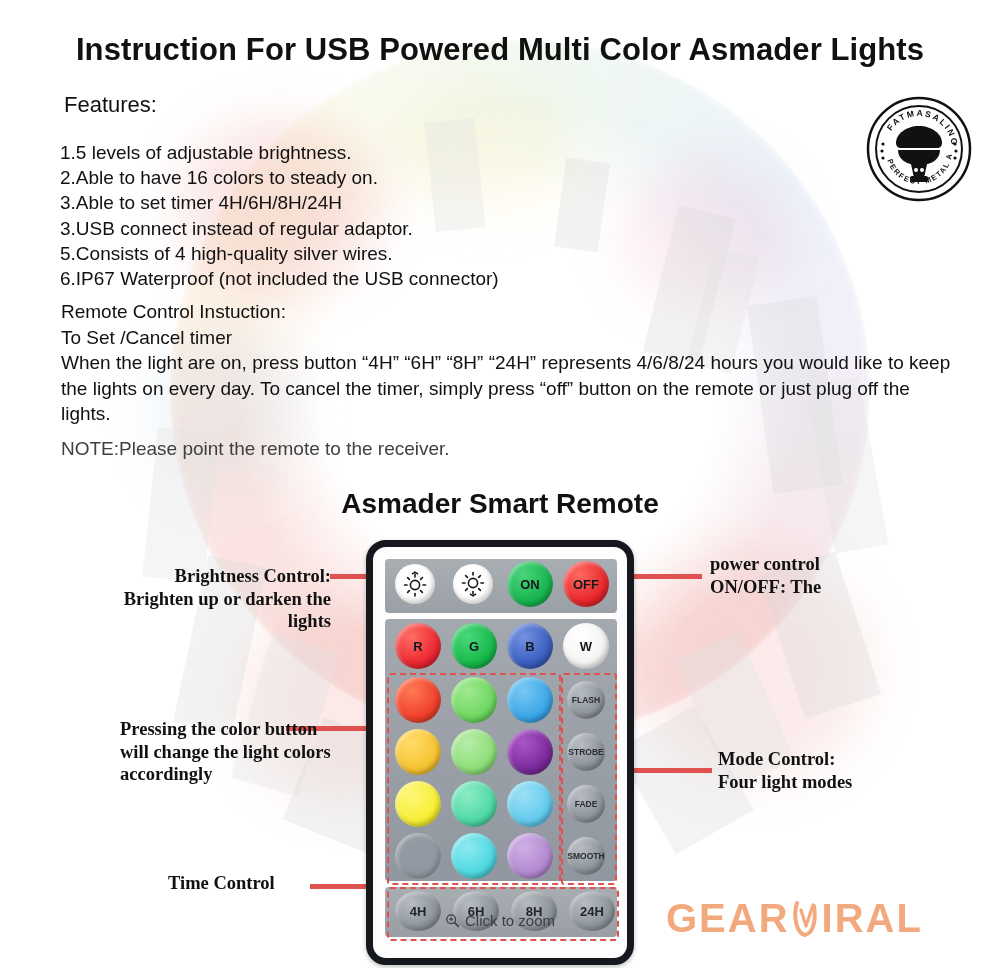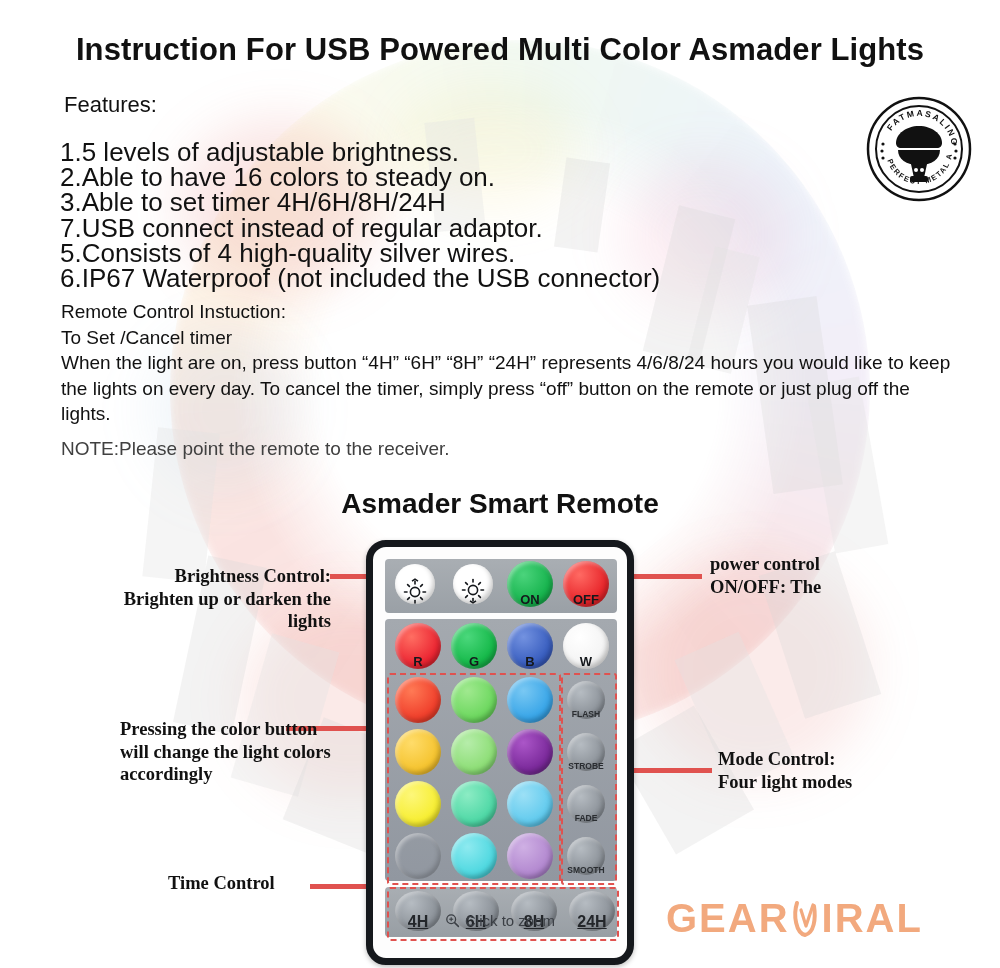--- a/index.html
+++ b/index.html
@@ -35,21 +35,21 @@
     position:absolute;left:0;right:0;top:32px;text-align:center;
     font-size:31px;font-weight:bold;color:#111;letter-spacing:.1px;
     white-space:nowrap;
   }
   .features-head{
     position:absolute;left:64px;top:92px;
     font-size:22px;color:#111;
   }
   .features{
     position:absolute;left:60px;top:140px;
-    font-size:26px;line-height:25.2px;color:#111;
+    font-size:19px;line-height:25.2px;color:#111;
   }
   .para{
     position:absolute;left:61px;top:299px;
     font-size:19px;line-height:25.5px;color:#111;width:895px;
   }
   .para p{margin:0;}
   .note{
     position:absolute;left:61px;top:438px;
     font-size:19px;color:#404040;
   }
@@ -72,28 +72,28 @@
   }
   .panel-top{left:12px;top:12px;width:232px;height:54px;
     background:linear-gradient(180deg,#a9aeb3,#9aa0a6);}
   .panel-main{left:12px;top:72px;width:232px;height:262px;
     background:linear-gradient(180deg,#a4a9af,#9197a0);}
   .panel-bottom{left:12px;top:340px;width:232px;height:50px;
     background:linear-gradient(180deg,#a9aeb3,#989ea4);}
 
   .btn{
     position:absolute;border-radius:50%;
-    display:flex;align-items:flex-end;justify-content:center;
+    display:flex;align-items:center;justify-content:center;
     font-size:13px;font-weight:bold;color:#15181c;
     box-shadow:inset -2px -3px 5px rgba(0,0,0,.22), inset 2px 2px 4px rgba(255,255,255,.45);
   }
   .btn.sm{width:40px;height:40px;}
   .btn.md{width:46px;height:46px;}
   .btn.mode{width:38px;height:38px;font-size:8.5px;color:#2a2d31;}
-  .btn.time{width:46px;height:40px;font-size:16px;color:#23262a;text-decoration:underline;}
+  .btn.time{width:46px;height:40px;font-size:13px;color:#23262a;}
 
   .dashbox{position:absolute;border:2px dashed #e0524f;border-radius:3px;}
 
   .zoom-hint{
     position:absolute;left:0;right:0;top:365px;text-align:center;
     font-size:15px;color:#3b3f45;
     display:flex;align-items:center;justify-content:center;gap:5px;
   }
 
   
@@ -141,21 +141,21 @@
     <div class="bld" style="left:560px;top:160px;width:44px;height:90px;transform:rotate(8deg);"></div>
   </div>
 
   <div class="title">Instruction For USB Powered Multi Color Asmader Lights</div>
   <div class="features-head">Features:</div>
 
   <div class="features">
     <div>1.5 levels of adjustable brightness.</div>
     <div>2.Able to have 16 colors to steady on.</div>
     <div>3.Able to set timer 4H/6H/8H/24H</div>
-    <div>7.USB connect instead of regular adaptor.</div>
+    <div>3.USB connect instead of regular adaptor.</div>
     <div>5.Consists of 4 high-quality silver wires.</div>
     <div>6.IP67 Waterproof (not included the USB connector)</div>
   </div>
 
   <div class="para">
     <p>Remote Control Instuction:</p>
     <p>To Set /Cancel timer</p>
     <p>When the light are on, press button “4H” “6H” “8H” “24H” represents 4/6/8/24 hours you would like to keep the lights on every day. To cancel the timer, simply press “off” button on the remote or just plug off the lights.</p>
   </div>
 

